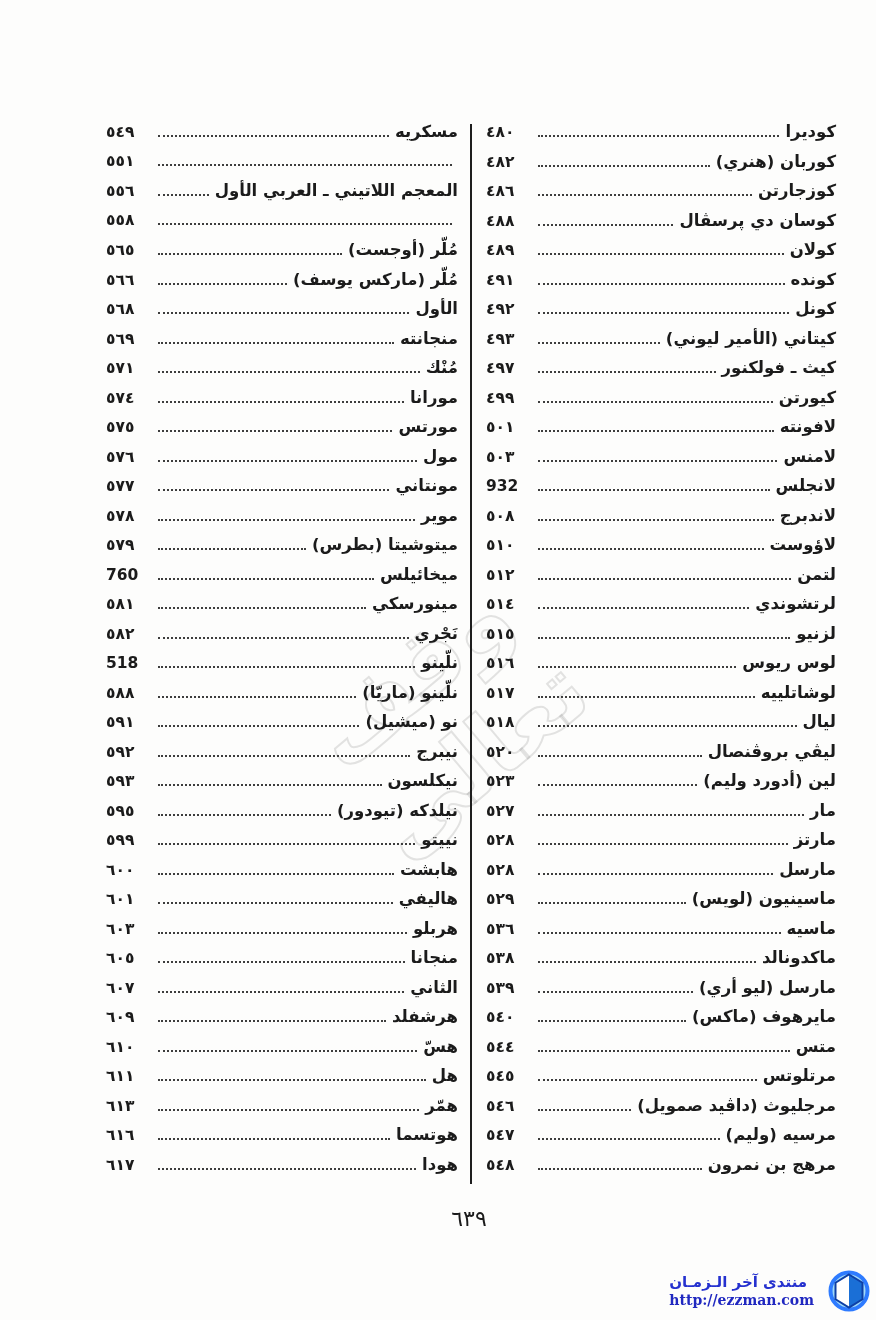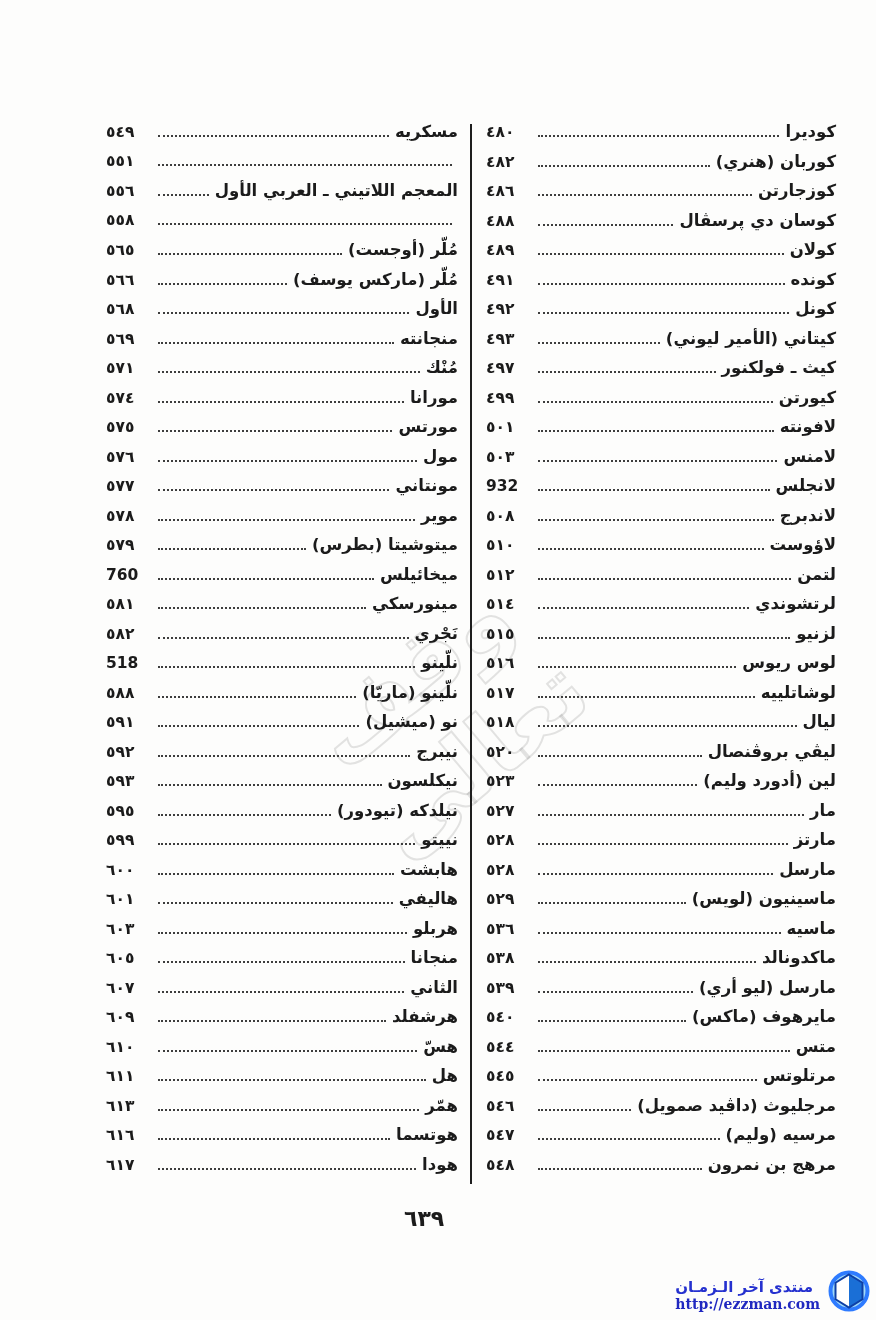--- a/index.html
+++ b/index.html
@@ -32,38 +32,38 @@
     text-align:left;direction:rtl;
   }
 
   .divider{
     position:absolute;left:470px;top:124px;width:2px;height:1060px;
     background:#1e1e1e;
   }
 
   .page-number{
     position:absolute;top:1206px;left:404px;width:130px;
-    font-size:22px;font-weight:700;
+    text-align:center;font-size:22px;font-weight:400;
   }
 
   
   .watermark{
     position:absolute;left:225px;top:610px;width:440px;
     text-align:center;
     transform:rotate(-40deg);
     font-size:92px;font-weight:700;
     color:transparent;
     -webkit-text-stroke:2px rgba(90,90,90,.16);
     pointer-events:none;user-select:none;
   }
 
   
   .footer-credit{
     position:absolute;right:6px;bottom:8px;
-    display:flex;direction:rtl;align-items:flex-end;gap:8px;
+    display:flex;direction:rtl;align-items:center;gap:14px;
   }
   .footer-texts{display:flex;flex-direction:column;align-items:flex-end;line-height:1.15;}
   .site-name{
     font-size:15px;font-weight:700;color:#2531cf;direction:rtl;
     letter-spacing:.5px;
   }
   .site-url{
     font-size:14px;font-weight:700;color:#2028c0;direction:ltr;
     font-family:"DejaVu Serif",serif;text-decoration:none;
     align-self:flex-start;

